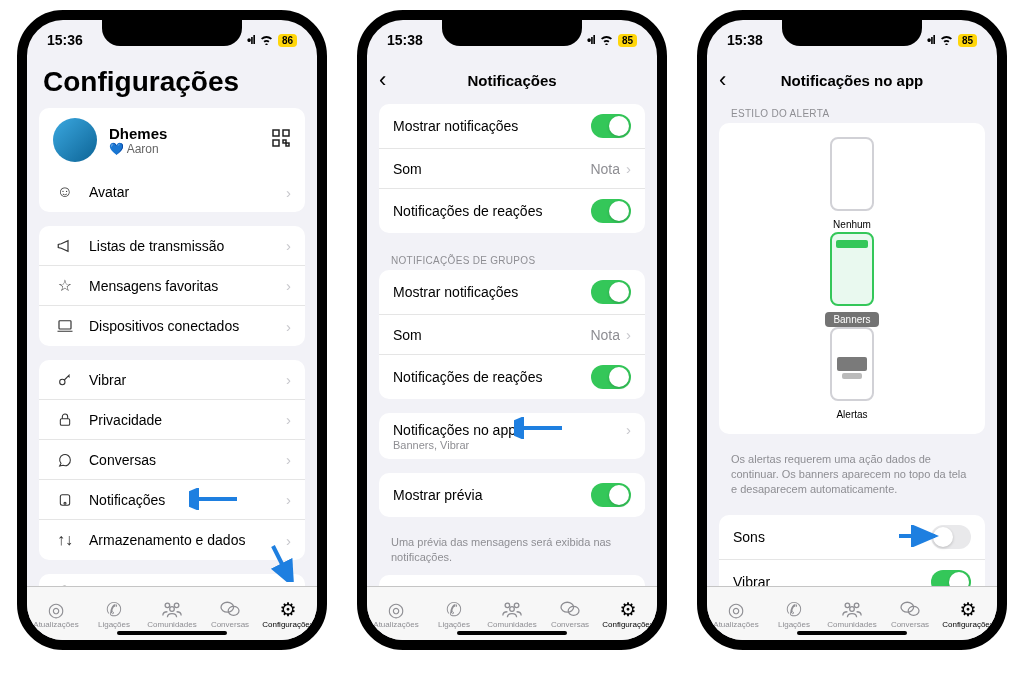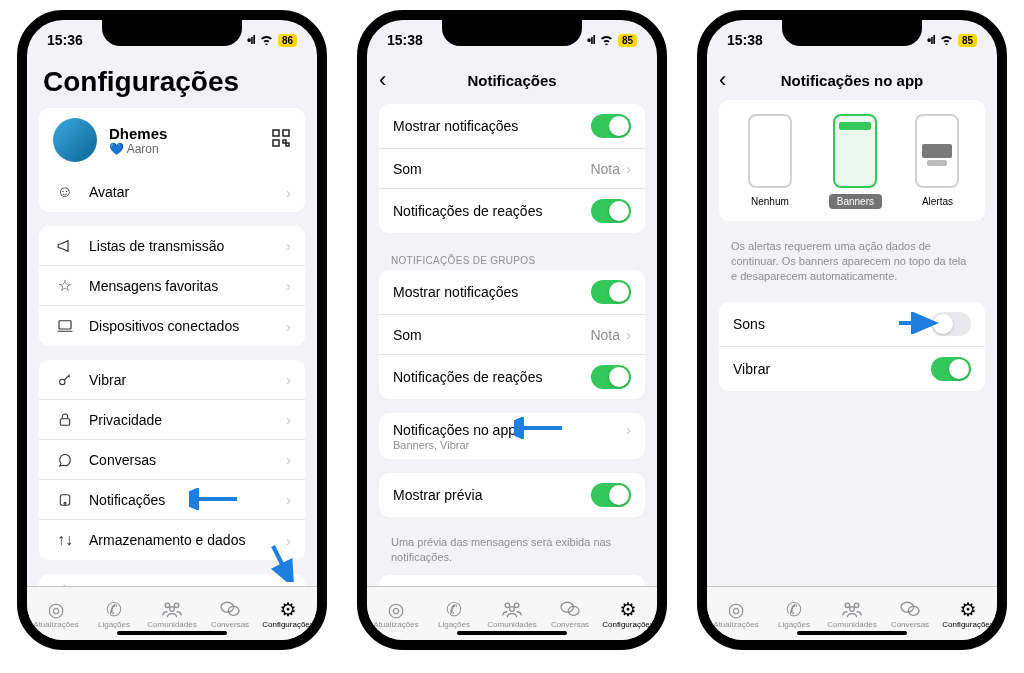--- a/index.html
+++ b/index.html
@@ -174,20 +174,21 @@
   box-shadow: 0 1px 3px rgba(0,0,0,0.2);
 }
 .toggle.on::after { right: 2px; }
 .toggle.off::after { left: 2px; }
 
 
 .alert-styles {
   display: flex;
   justify-content: space-around;
   padding: 14px 8px 12px;
+  flex-direction: column;
 }
 .alert-opt { display:flex; flex-direction:column; align-items:center; gap:6px; }
 .alert-phone {
   width: 44px; height: 74px;
   border: 2px solid #d1d1d6;
   border-radius: 8px;
   background: #fff;
   position: relative;
 }
 .alert-phone.sel { border-color: #34c759; background: #e9f9ef; }
@@ -519,20 +520,21 @@
           </svg>
       </span>
       <span class="battery">85</span>
     </div>
   </div>
   <div class="nav-header">
     <span class="back">‹</span>
     <span class="nav-title">Notificações no app</span>
   </div>
   <div class="content" style="height:calc(100% - 40px - 40px - 54px);">
+    <div class="section-header">ESTILO DO ALERTA</div>
     <div class="card">
       <div class="alert-styles">
         <div class="alert-opt">
           <div class="alert-phone"></div>
           <span class="alert-lbl">Nenhum</span>
         </div>
         <div class="alert-opt">
           <div class="alert-phone sel">
               <div class="banner-bar"></div>
             </div>

